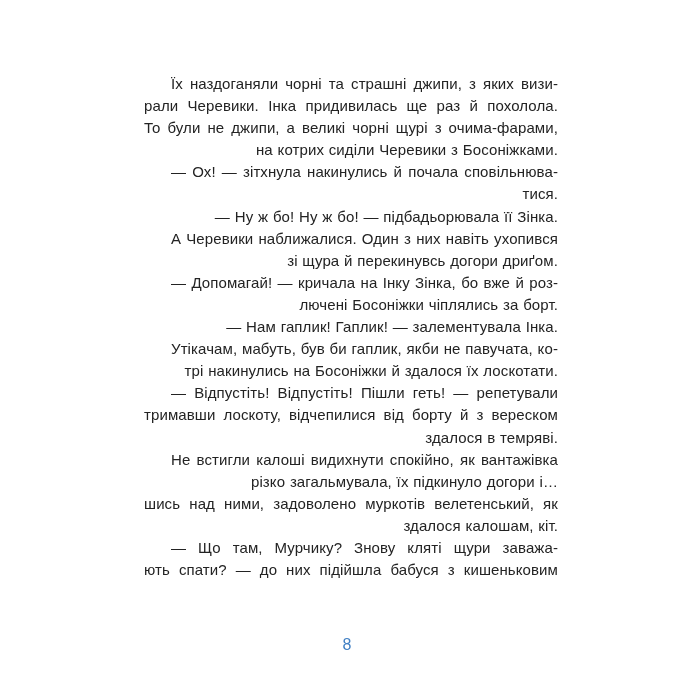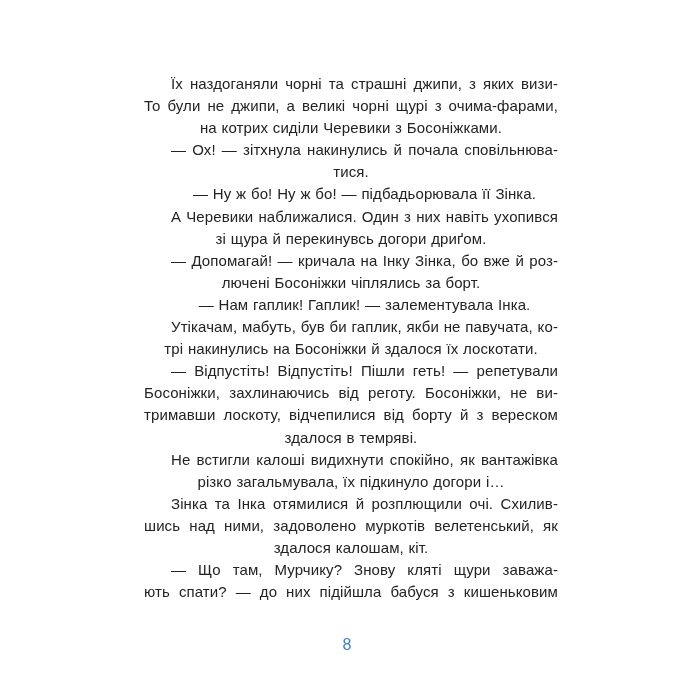--- a/index.html
+++ b/index.html
@@ -21,21 +21,21 @@
   .text-block{
     position:absolute;
     left:144px;
     top:51px;
     width:414px;
     margin-top:22px;
   }
   .line{
     font-size:15px;
     line-height:22.1px;
-    text-align:center;
+    text-align:right;
     letter-spacing:0.1px;
     word-spacing:0.5px;
   }
   .line.j{
     text-align:justify;
     text-align-last:justify;
   }
   .line.ind{
     text-indent:27px;
   }
@@ -48,38 +48,37 @@
     font-size:16px;
     color:#4180c4;
   }
 </style>
 </head>
 <body>
 
 <div class="page">
   <div class="text-block">
     <div class="line ind j">Їх наздоганяли чорні та страшні джипи, з яких визи-</div>
+    <div class="line j">рали Черевики. Інка придивилась ще раз й похолола.</div>
     <div class="line j">То були не джипи, а великі чорні щурі з очима-фарами,</div>
     <div class="line">на котрих сиділи Черевики з Босоніжками.</div>
     <div class="line ind j">— Ох! — зітхнула накинулись й почала сповільнюва-</div>
     <div class="line">тися.</div>
     <div class="line ind">— Ну ж бо! Ну ж бо! — підбадьорювала її Зінка.</div>
     <div class="line ind j">А Черевики наближалися. Один з них навіть ухопився</div>
     <div class="line">зі щура й перекинувсь догори дриґом.</div>
     <div class="line ind j">— Допомагай! — кричала на Інку Зінка, бо вже й роз-</div>
     <div class="line">лючені Босоніжки чіплялись за борт.</div>
     <div class="line ind">— Нам гаплик! Гаплик! — залементувала Інка.</div>
     <div class="line ind j">Утікачам, мабуть, був би гаплик, якби не павучата, ко-</div>
     <div class="line">трі накинулись на Босоніжки й здалося їх лоскотати.</div>
     <div class="line ind j">— Відпустіть! Відпустіть! Пішли геть! — репетували</div>
-    <div class="line j">Босоніжки, захлинаючись від реготу. Босоніжки, не ви-</div>
     <div class="line j">тримавши лоскоту, відчепилися від борту й з вереском</div>
     <div class="line">здалося в темряві.</div>
     <div class="line ind j">Не встигли калоші видихнути спокійно, як вантажівка</div>
     <div class="line">різко загальмувала, їх підкинуло догори і…</div>
-    <div class="line ind j">Зінка та Інка отямилися й розплющили очі. Схилив-</div>
     <div class="line j">шись над ними, задоволено муркотів велетенський, як</div>
     <div class="line">здалося калошам, кіт.</div>
     <div class="line ind j">— Що там, Мурчику? Знову кляті щури заважа-</div>
     <div class="line j">ють спати? — до них підійшла бабуся з кишеньковим</div>
   </div>
   <div class="folio">8</div>
 </div>
 
 </body></html>

